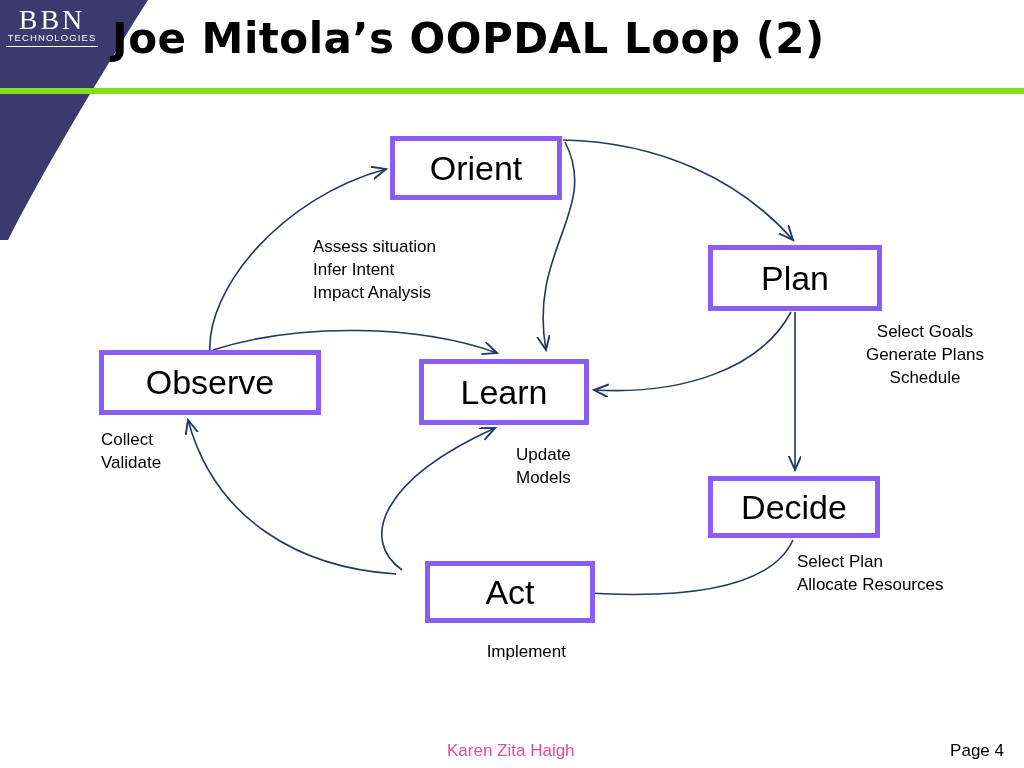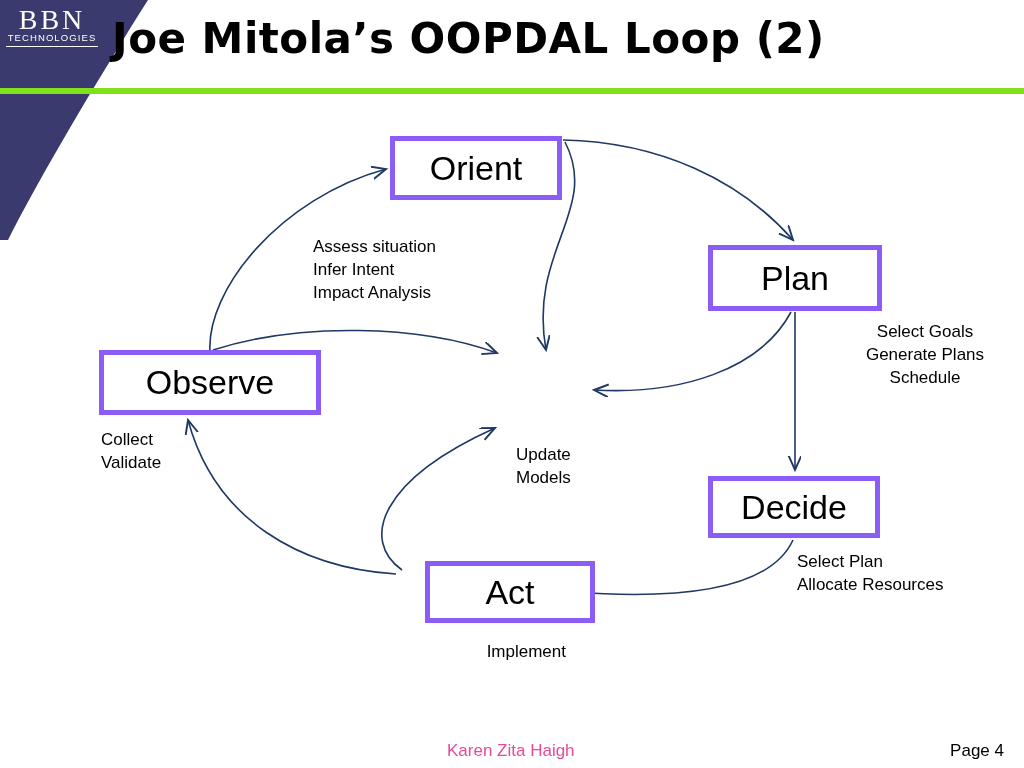--- a/index.html
+++ b/index.html
@@ -178,20 +178,23 @@
   </svg>
 
   <div class="node-box" id="box-orient">
     <span>Orient</span>
   </div>
   <div class="node-box" id="box-plan">
     <span>Plan</span>
   </div>
   <div class="node-box" id="box-observe">
     <span>Observe</span>
+  </div>
+  <div class="node-box" id="box-learn">
+    <span>Learn</span>
   </div>
   <div class="node-box" id="box-decide">
     <span>Decide</span>
   </div>
   <div class="node-box" id="box-act">
     <span>Act</span>
   </div>
 
   <div class="caption" id="cap-orient">Assess situation
 Infer Intent

